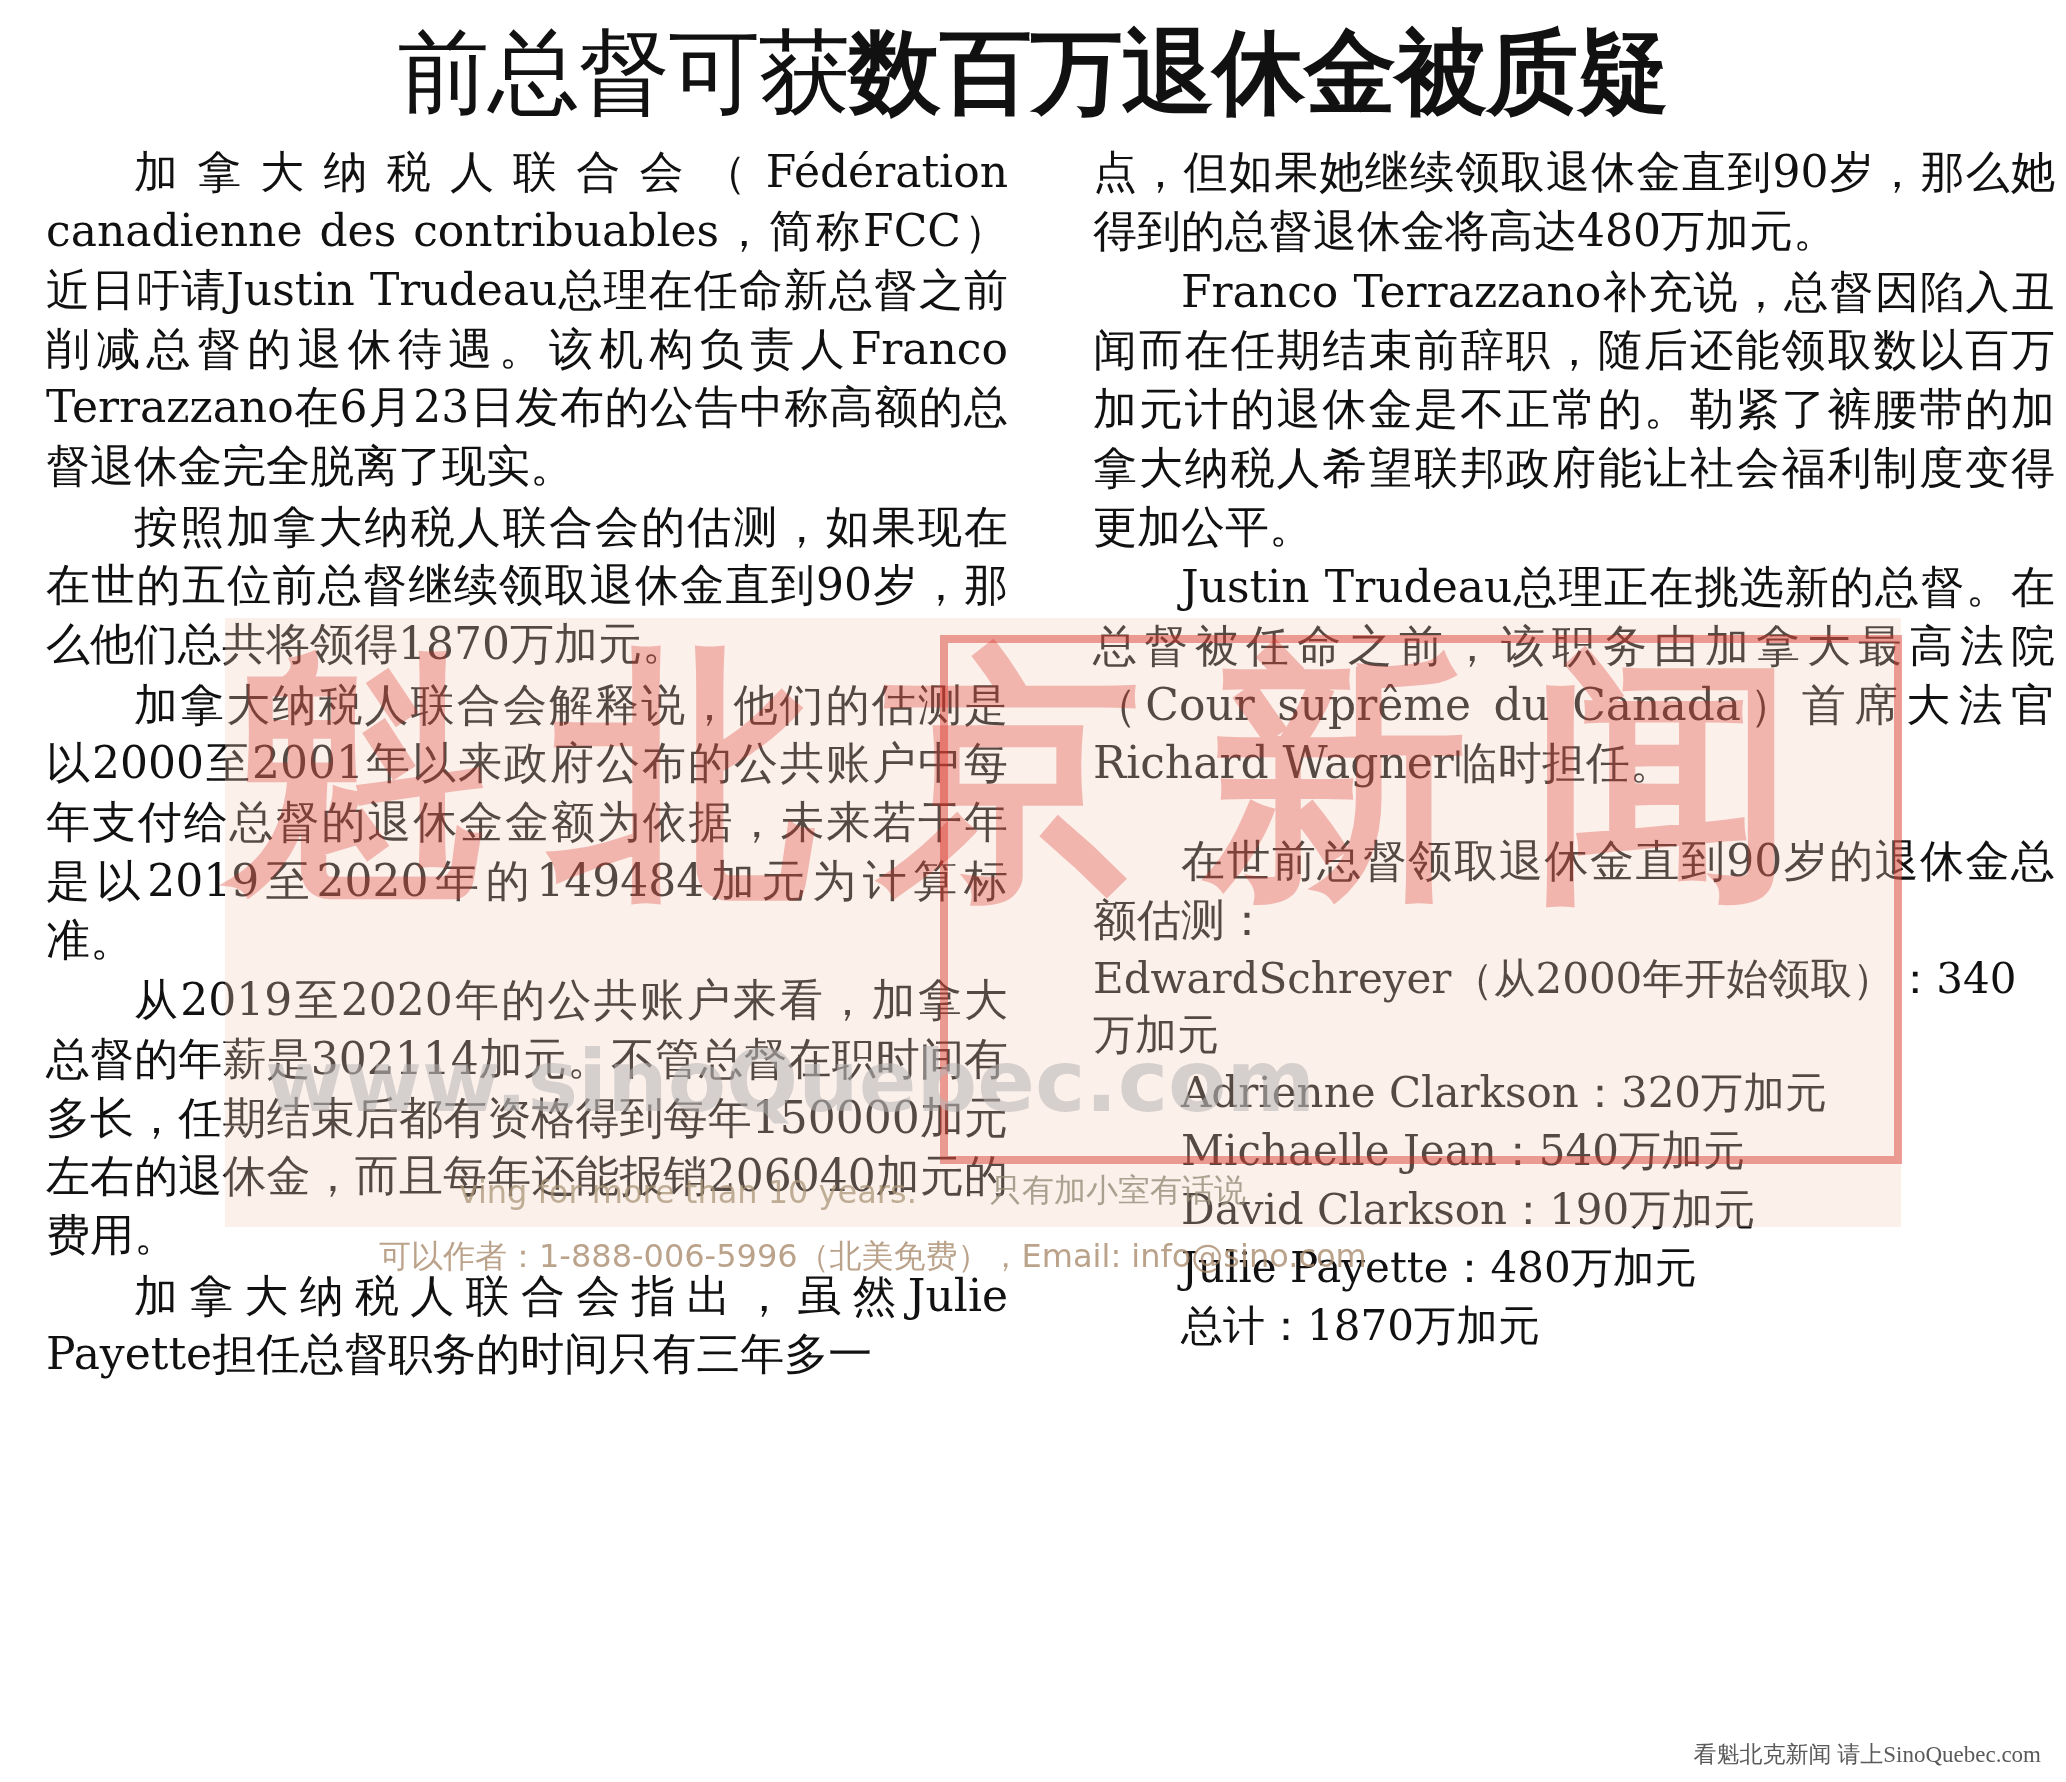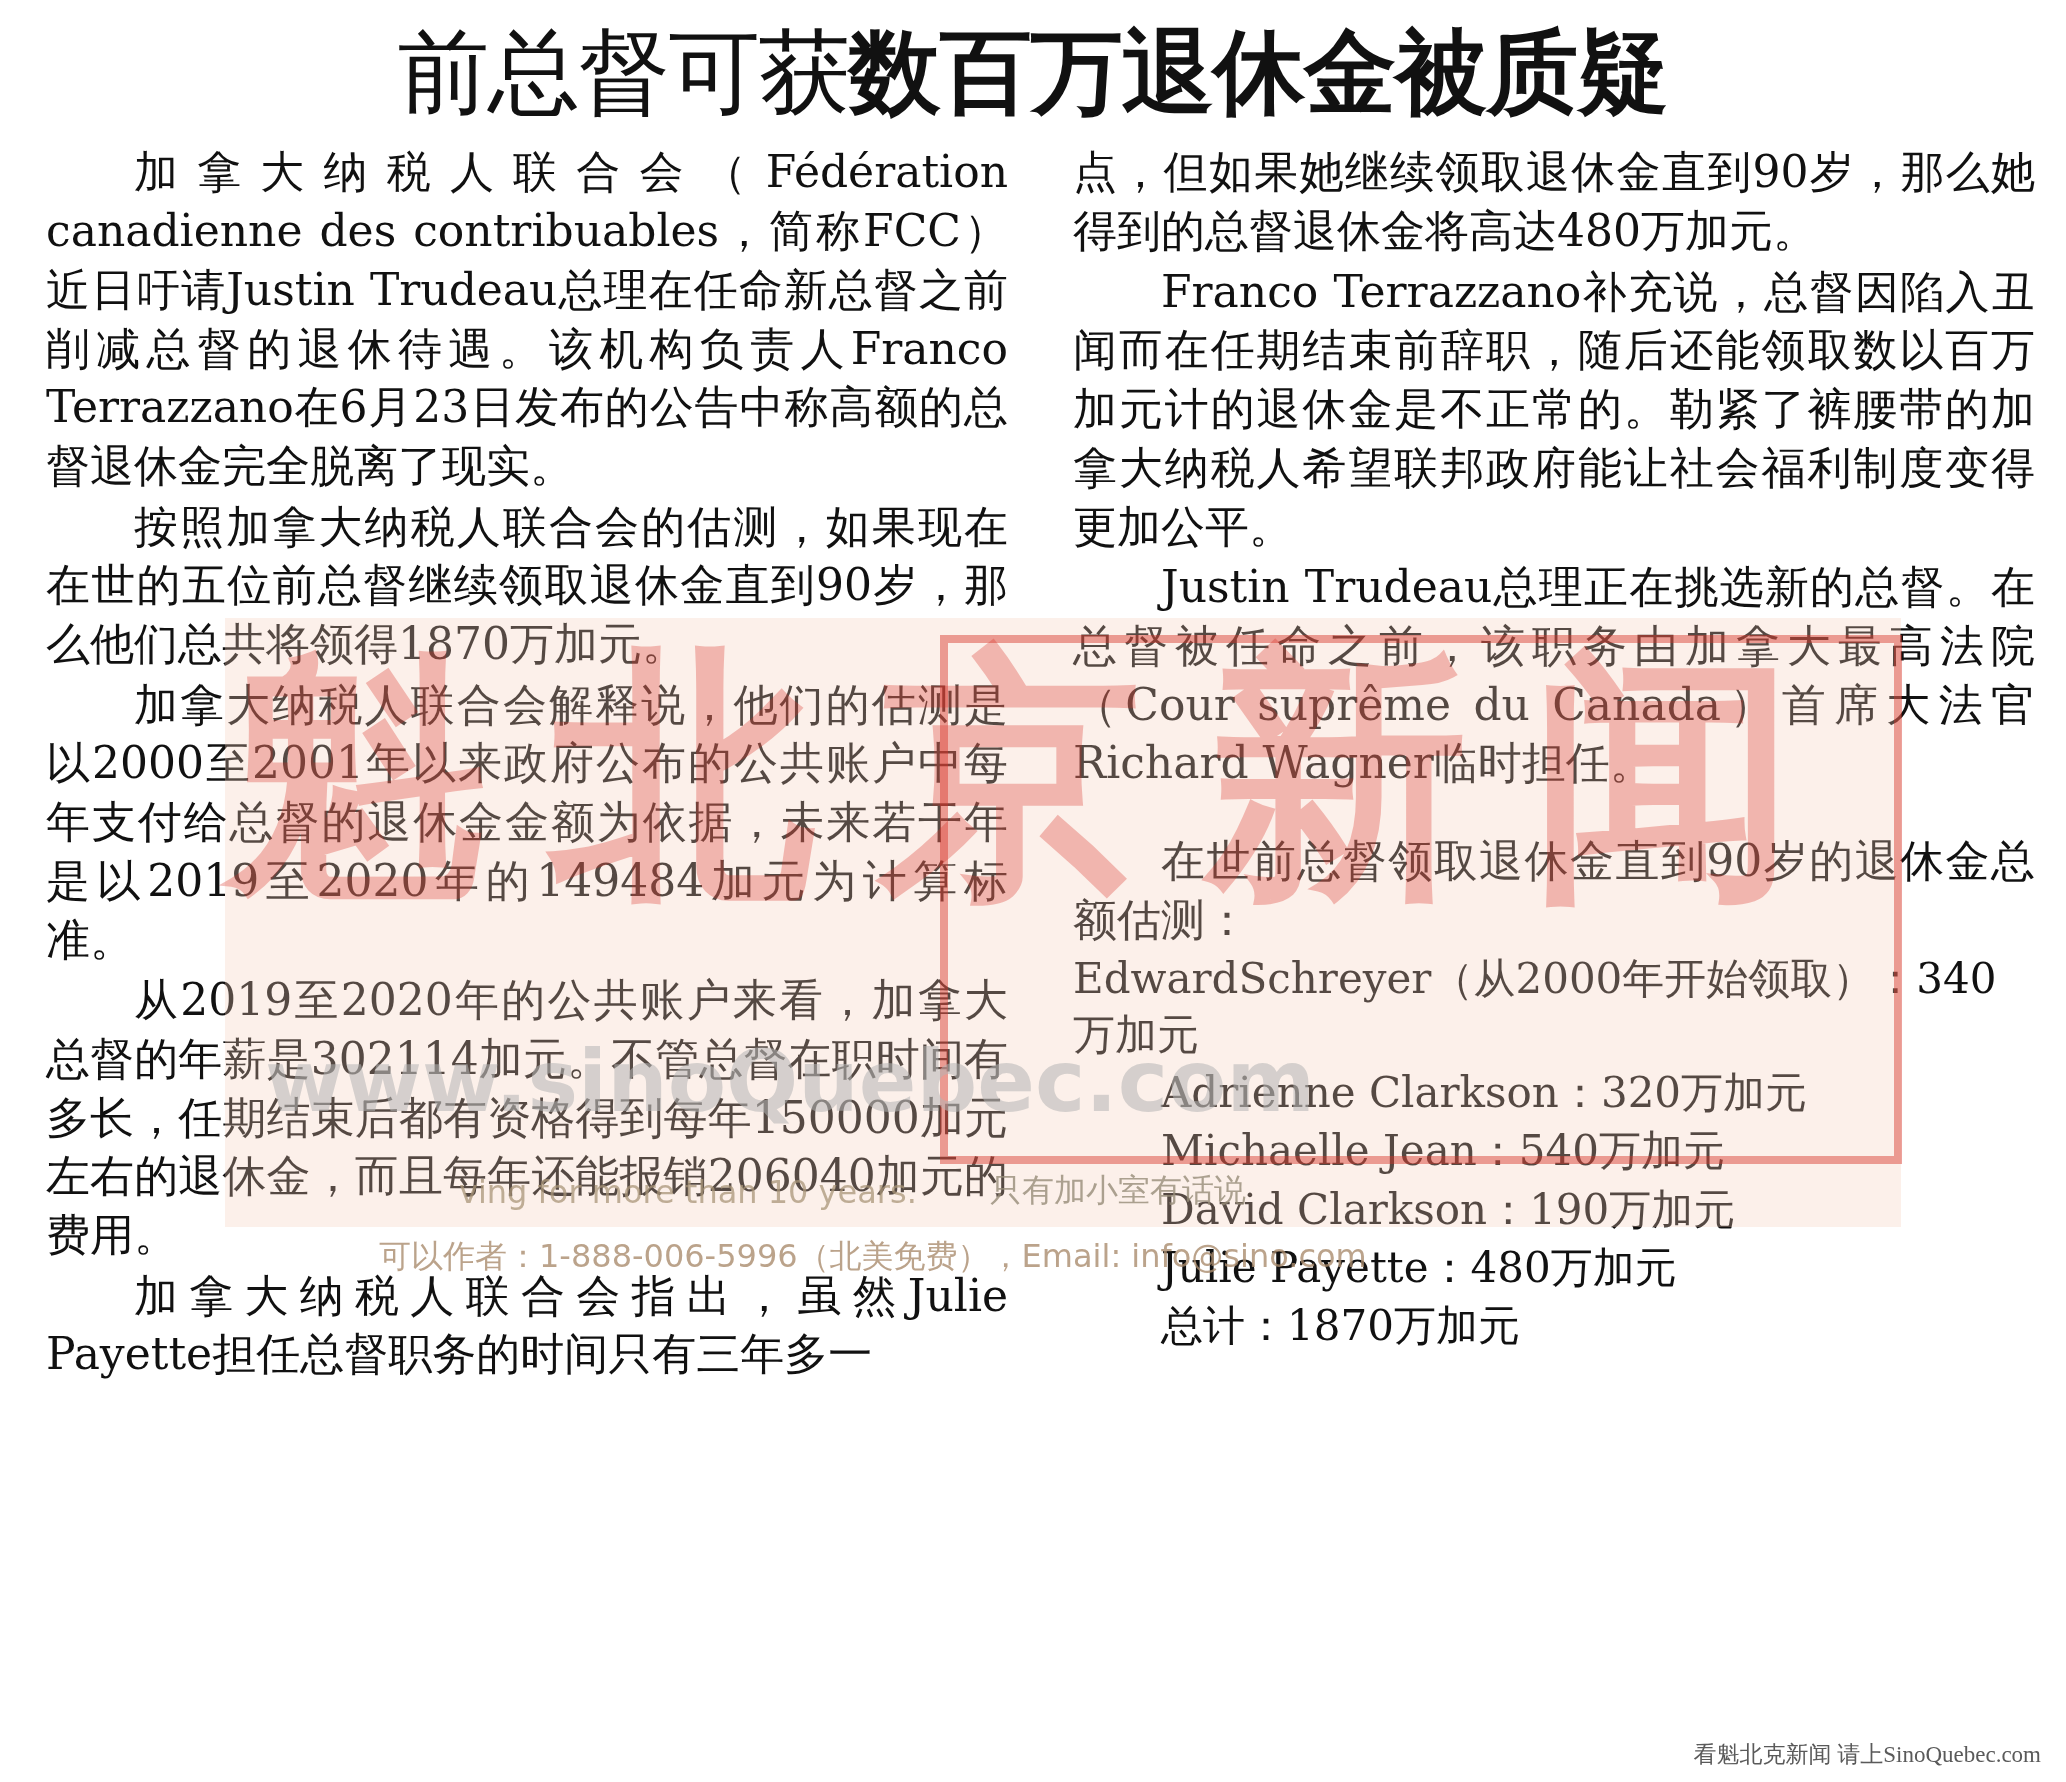--- a/index.html
+++ b/index.html
@@ -41,21 +41,21 @@
   }
   .headline .part-b {
     font-weight: 700;
     font-family: "DejaVu Sans", sans-serif;
     letter-spacing: -0.9px;
   }
 
   
   .columns {
     display: flex;
-    gap: 65px;
+    gap: 85px;
     align-items: flex-start;
   }
   .col {
     width: 962px;
     flex: 0 0 962px;
   }
   p.para {
     margin: 0 0 1.8px 0;
     font-size: 44px;
     line-height: 1.335;

